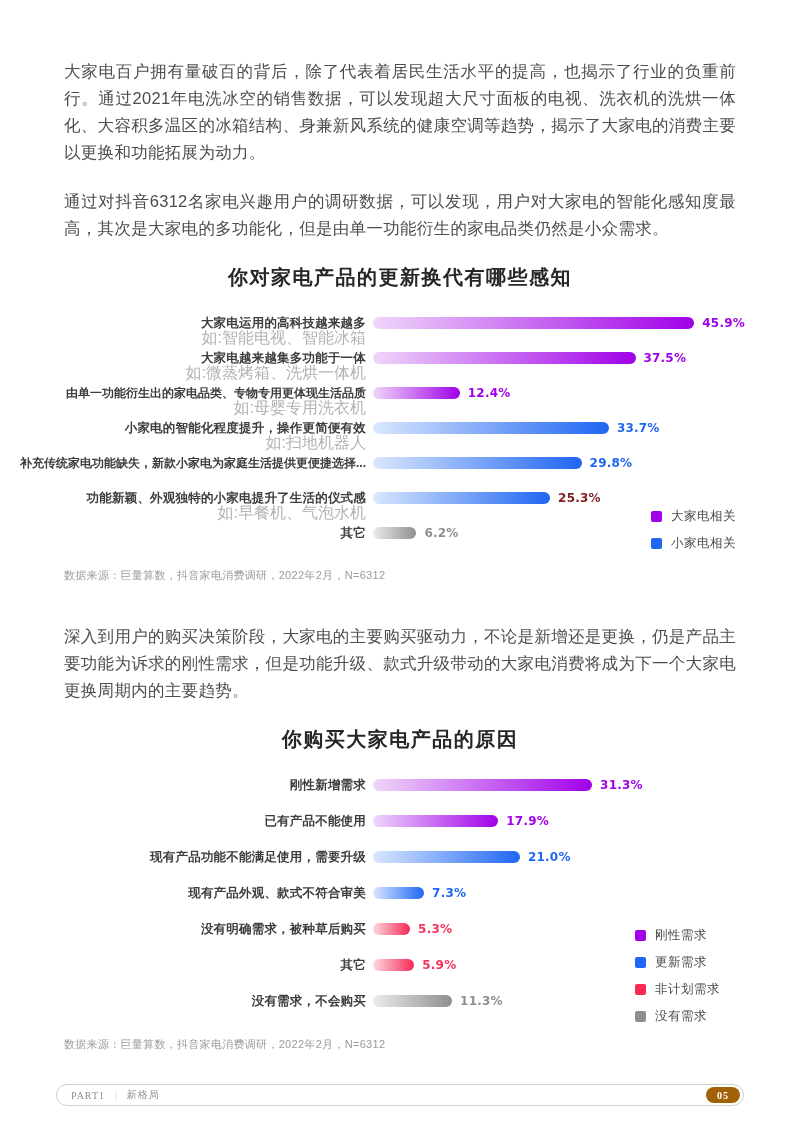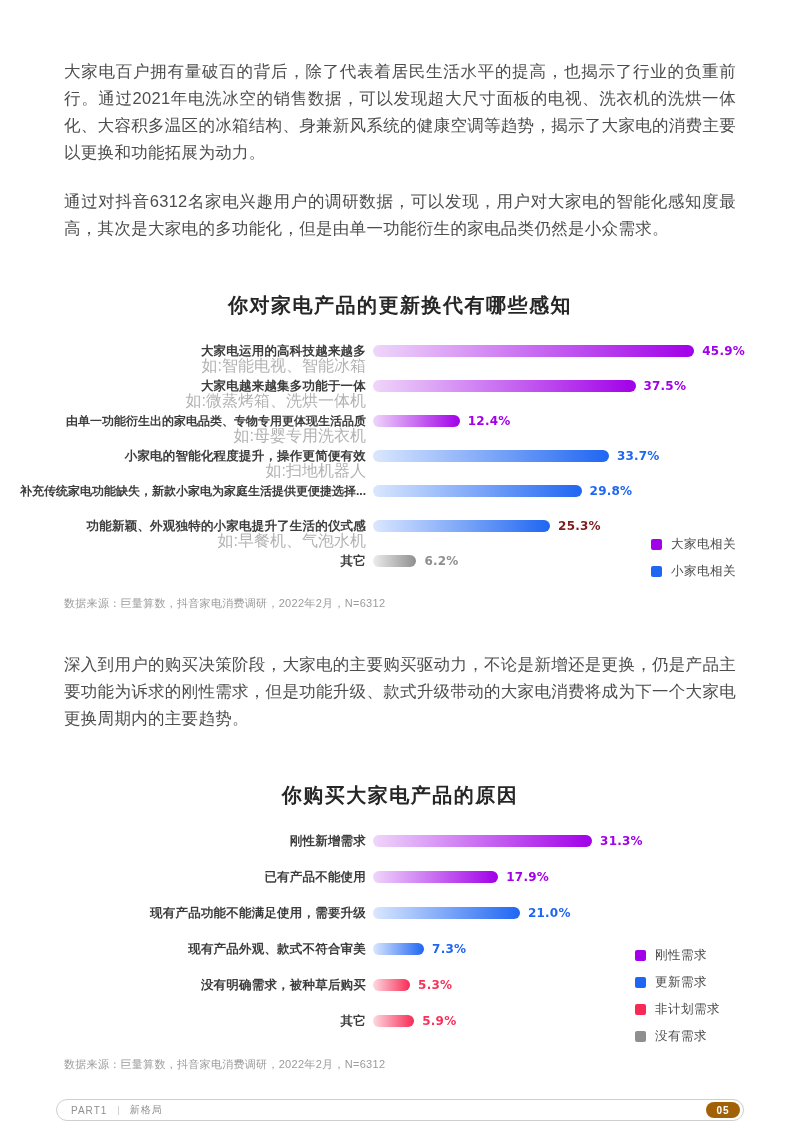--- a/index.html
+++ b/index.html
@@ -9,21 +9,21 @@
     position:relative; width:800px; height:1132px; margin:0 auto;
     background:#ffffff; overflow:hidden;
     display:flex; flex-direction:column;
     padding:58px 64px 0 64px;
   }
   .para {
     font-size:16.5px; line-height:27px; color:#4d4d4d;
     letter-spacing:0.3px; text-align:justify;
   }
   .para + .para { margin-top:22px; }
-  .chart-section { position:relative; margin-top:50px; }
+  .chart-section { position:relative; margin-top:22px; }
   .chart-title {
     font-size:20px; font-weight:800; color:#262626;
     text-align:center; letter-spacing:1.5px; margin-bottom:24px;
   }
   .rows-wrap { position:relative; }
   .crow { display:flex; align-items:flex-start; }
   .chart-a .crow { height:35px; }
   .chart-b .crow { height:36px; }
   .lab { width:302px; flex:none; display:flex; flex-direction:column; align-items:flex-end; }
   .lab-main {
@@ -38,21 +38,21 @@
     font-size:12px; font-weight:bold; margin-left:8px; white-space:nowrap;
     font-family:"DejaVu Sans","Liberation Sans",sans-serif; letter-spacing:0.2px;
   }
   .legend { position:absolute; display:flex; flex-direction:column; gap:10px; }
   .legend-a { right:0; bottom:8px; }
   .legend-b { right:16px; bottom:4px; }
   .legend-item { display:flex; align-items:center; gap:9px; }
   .swatch { width:11px; height:11px; border-radius:2px; flex:none; }
   .legend-text { font-size:12.5px; color:#4a4a4a; letter-spacing:0.5px; }
   .source { font-size:11px; color:#9b9b9b; margin-top:8px; letter-spacing:0.3px; }
-  .footer { margin-top:auto; margin-bottom:11px; padding:0 0; }
+  .footer { margin-top:auto; margin-bottom:26px; padding:0 0;font-family:Liberation Serif, serif; }
   .footer-pill {
     margin:0 -8px; height:22px; border:1px solid #cfcfcf; border-radius:12px;
     display:flex; align-items:center; padding:0 3px 0 14px;
   }
   .footer-left { display:flex; align-items:center; gap:10px; flex:1; }
   .footer-part, .footer-section { font-size:10px; color:#8f8f8f; letter-spacing:1px; }
   .footer-sep { font-size:9px; color:#c4c4c4; }
   .page-badge {
     background:#a16207; color:#ffffff; font-size:10px; font-weight:bold;
     width:34px; height:16px; border-radius:8px;
@@ -205,20 +205,29 @@
               <span class="val" style="color: rgb(248, 50, 90);">5.3%</span>
             </div>
           </div>
           <div class="crow">
             <div class="lab">
               <div class="lab-main">其它</div>
             </div>
             <div class="barwrap">
               <div class="bar" style="width: 41.3px; background: linear-gradient(90deg, rgb(253, 217, 224), rgb(248, 42, 85));"></div>
               <span class="val" style="color: rgb(248, 50, 90);">5.9%</span>
+            </div>
+          </div>
+          <div class="crow">
+            <div class="lab">
+              <div class="lab-main">没有需求，不会购买</div>
+            </div>
+            <div class="barwrap">
+              <div class="bar" style="width: 79.1px; background: linear-gradient(90deg, rgb(236, 236, 236), rgb(143, 143, 143));"></div>
+              <span class="val" style="color: rgb(143, 143, 143);">11.3%</span>
             </div>
           </div>
         </div>
       <div class="legend legend-b">
           <div class="legend-item">
             <span class="swatch" style="background: rgb(161, 0, 232);"></span>
             <span class="legend-text">刚性需求</span>
           </div>
           <div class="legend-item">
             <span class="swatch" style="background: rgb(31, 102, 242);"></span>

